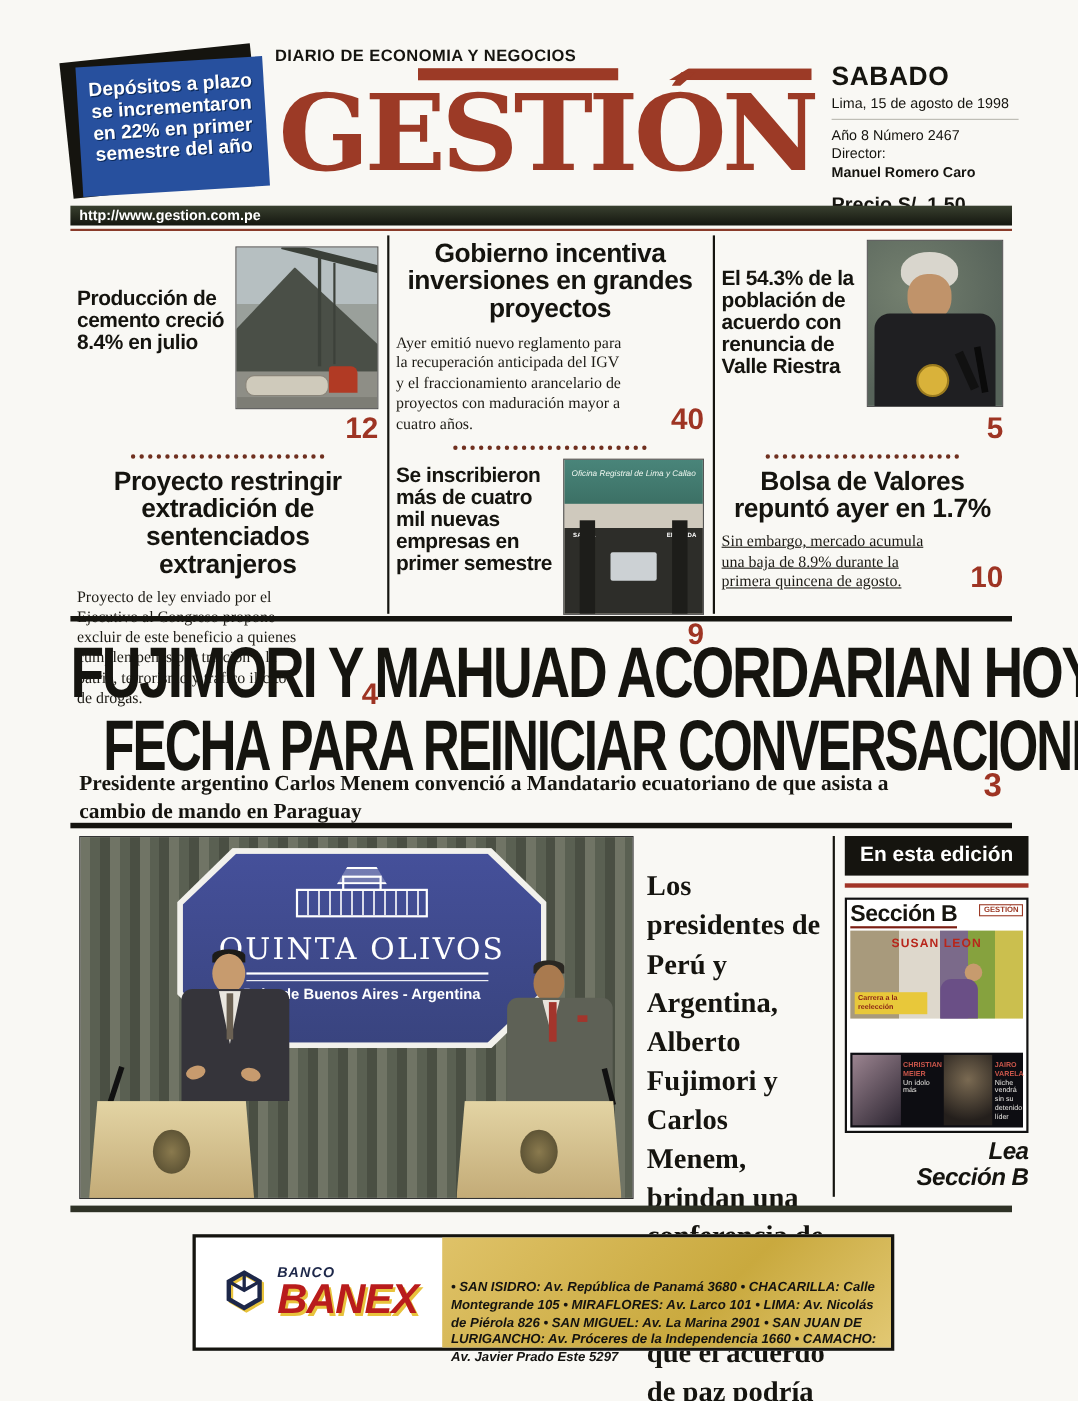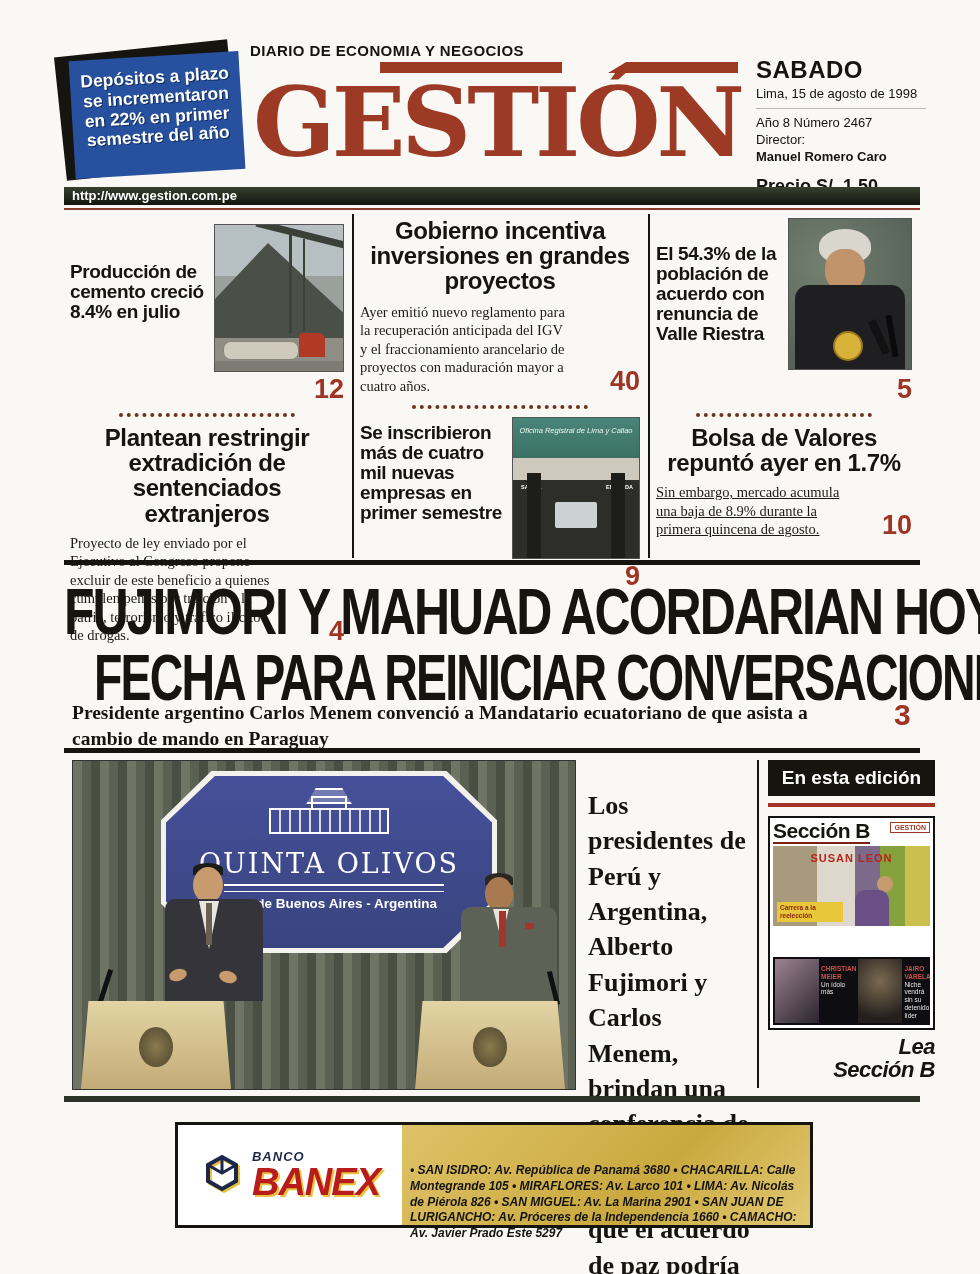--- a/index.html
+++ b/index.html
@@ -212,21 +212,21 @@
             <div class="cem-tower2"></div>
             <div class="cem-ground"></div>
             <div class="cem-tank"></div>
             <div class="cem-cab"></div>
           </div>
         </div>
         <div class="pagenum" style="margin-top:4px;">12</div>
         <div class="dots"></div>
       </div>
       <div>
-        <div class="hl center">Plantean restringir extradición de sentenciados extranjeros</div>
+        <div class="hl center">Proyecto restringir extradición de sentenciados extranjeros</div>
         <div class="rowflex" style="margin-top:8px;">
           <div class="body-txt" style="width:206px;">Proyecto de ley enviado por el Ejecutivo al Congreso propone excluir de este beneficio a quienes cumplen penas por traición a la patria, terrorismo y tráfico ilícito de drogas.</div>
           <div class="pagenum" style="align-self:flex-end;flex:1;">4</div>
         </div>
       </div>
     </div>
 
     <div class="tcol c2">
       <div>
         <div class="hl center">Gobierno incentiva inversiones en grandes proyectos</div>

